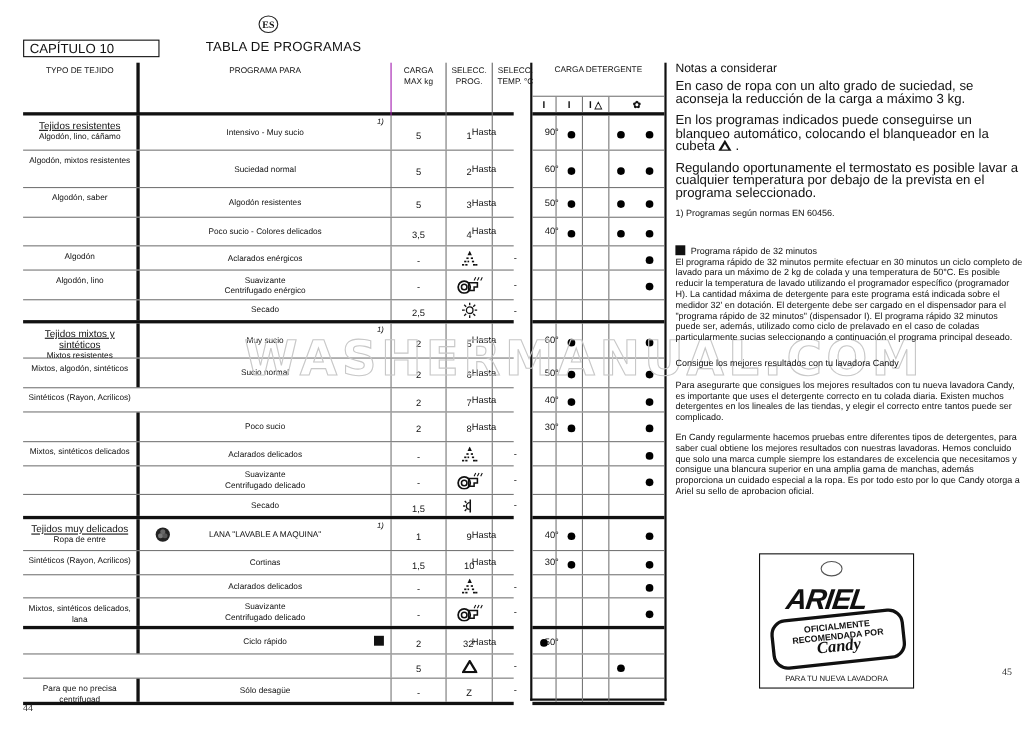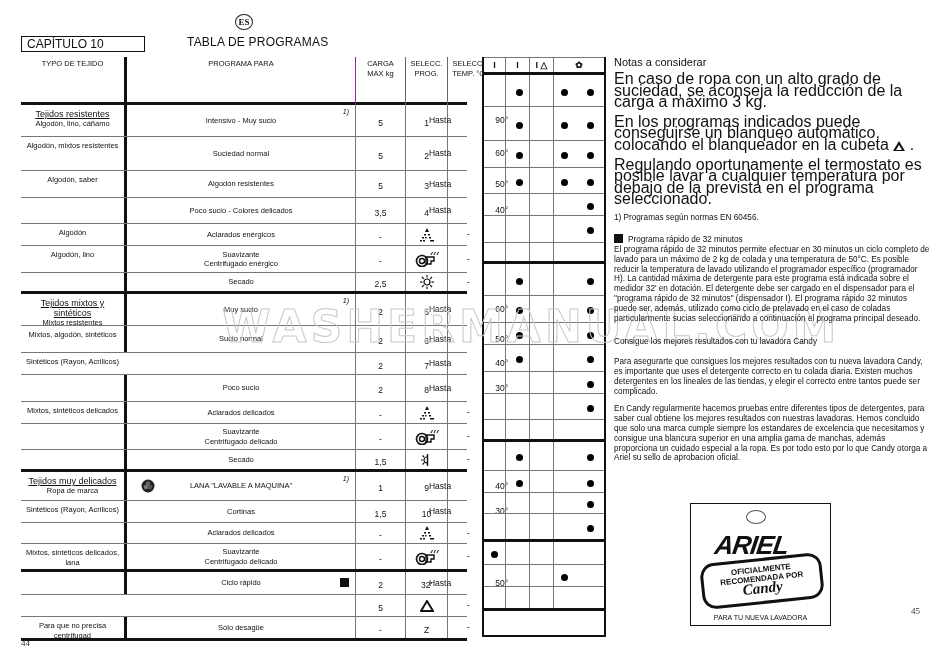--- a/index.html
+++ b/index.html
@@ -39,21 +39,21 @@
   .dtable .dtitle { height: 30px; font-size: 7.5px; text-align: center; padding-top: 1px; }
   .dtable .dhead { position: relative; height: 18px; border-top: 1px solid #777; border-bottom: 3px solid #111; }
   .dcol { position: absolute; top: 0; bottom: 0; border-left: 1px solid #777; display: flex; align-items: center; justify-content: center; font-size: 9px; font-weight: bold; }
   .drow { position: relative; border-bottom: 1px solid #777; }
   .drow.group-end { border-bottom: 3px solid #111; }
   .dot { position: absolute; width: 7px; height: 7px; border-radius: 50%; background: #000; }
 
   
   .notes { position: absolute; left: 614px; top: 56px; width: 316px; }
   .notes .n-title { font-size: 11px; line-height: 13px; margin-bottom: 4px; }
-  .notes .n-big { font-size: 16px; line-height: 11.5px; margin-bottom: 8px; }
+  .notes .n-big { font-size: 12px; line-height: 11.5px; margin-bottom: 8px; }
   .notes .n-small { font-size: 8.2px; line-height: 9.8px; }
   .tri { display: inline-block; width: 0; height: 0; border-left: 6px solid transparent; border-right: 6px solid transparent; border-bottom: 10px solid #111; position: relative; vertical-align: -1px; }
   .tri::after { content: ""; position: absolute; left: -3px; top: 4px; border-left: 3px solid transparent; border-right: 3px solid transparent; border-bottom: 5px solid #fff; }
   .sq { display: inline-block; width: 9px; height: 9px; background: #111; margin-right: 5px; vertical-align: -1px; }
   .notes p { margin-bottom: 8px; }
 
   .ariel-box { position: absolute; left: 690px; top: 503px; width: 141px; height: 123px; border: 1.5px solid #111; }
   .ariel-logo { position: absolute; left: 24px; top: 26px; font-family: "Liberation Sans", sans-serif; font-weight: bold; font-style: italic; font-size: 26px; letter-spacing: -1px; transform: skewX(-8deg); }
   .ariel-swirl { position: absolute; left: 55px; top: 6px; width: 20px; height: 14px; border: 1.5px solid #555; border-radius: 50%; }
   .ariel-seal { position: absolute; left: 10px; top: 54px; width: 122px; height: 46px; border: 3px solid #111; border-radius: 14px; transform: rotate(-6deg); text-align: center; font-weight: bold; font-size: 8px; line-height: 9px; padding-top: 4px; }
@@ -353,21 +353,21 @@
               <line x1="2.5" y1="11.5" x2="4" y2="10"></line>
             </g>
           </svg>
         </div>
         <div class="cell c-temp">-</div>
       </div>
       <div class="row" style="height: 29px;">
         <div class="cell c-fab">
           <div>
             <span class="fab-title">Tejidos muy delicados</span>
-            <span class="fab-sub">Ropa de marca</span>
+            <span class="fab-sub">Ropa de entre</span>
           </div>
         </div>
         <div class="cell c-prog">
           <span>LANA "LAVABLE A MAQUINA"</span>
           <span class="footnote-mark">1)</span>
           <span class="wool-icon">
             <svg width="14" height="14" viewBox="0 0 14 14">
               <circle cx="7" cy="7" r="6.5" fill="#222"></circle>
               <circle cx="5" cy="8" r="2.3" fill="#777"></circle>
               <circle cx="9" cy="8" r="2.3" fill="#555"></circle>
@@ -487,20 +487,21 @@
           <span>Sólo desagüe</span>
         </div>
         <div class="cell c-load">-</div>
         <div class="cell c-sel">Z</div>
         <div class="cell c-temp">-</div>
       </div>
     </div>
 </div>
 
 <div class="dtable">
+  <div class="dtitle">CARGA DETERGENTE</div>
   <div class="dhead" id="dhead">
       <div class="dcol" style="left: 0px; width: 21px; border-left: none;">I</div>
       <div class="dcol" style="left: 21px; width: 24px;">I</div>
       <div class="dcol" style="left: 45px; width: 24px;">I △</div>
       <div class="dcol" style="left: 69px; width: 51px;">✿</div>
     </div>
   <div id="dbody">
       <div class="drow" style="height: 32px;">
         <div style="position: absolute; left: 21px; top: 0px; bottom: 0px; border-left: 1px solid rgb(119, 119, 119);"></div>
         <div style="position: absolute; left: 45px; top: 0px; bottom: 0px; border-left: 1px solid rgb(119, 119, 119);"></div>
@@ -641,21 +642,21 @@
     </div>
 </div>
 
 <div class="watermark">WASHERMANUAL.COM</div>
 
 <div class="notes">
   <div class="n-title">Notas a considerar</div>
   <p class="n-big">En caso de ropa con un alto grado de suciedad, se aconseja la reducción de la carga a máximo 3 kg.</p>
   <p class="n-big"><span>En los programas indicados puede conseguirse un blanqueo automático, colocando el blanqueador en la cubeta</span> <span class="tri"></span> <span>.</span></p>
   <p class="n-big">Regulando oportunamente el termostato es posible lavar a cualquier temperatura por debajo de la prevista en el programa seleccionado.</p>
-  <p class="n-small" style="margin-bottom:12px">1) Programas según normas EN 60456.</p>
+  <p class="n-small" style="margin-bottom:24px">1) Programas según normas EN 60456.</p>
   <div class="n-small"><span class="sq"></span><span>Programa rápido de 32 minutos</span></div>
   <p class="n-small" style="margin-bottom:14px">El programa rápido de 32 minutos permite efectuar en 30 minutos un ciclo completo de lavado para un máximo de 2 kg de colada y una temperatura de 50°C. Es posible reducir la temperatura de lavado utilizando el programador específico (programador H). La cantidad máxima de detergente para este programa está indicada sobre el medidor 32' en dotación. El detergente debe ser cargado en el dispensador para el "programa rápido de 32 minutos" (dispensador I). El programa rápido 32 minutos puede ser, además, utilizado como ciclo de prelavado en el caso de coladas particularmente sucias seleccionando a continuación el programa principal deseado.</p>
   <p class="n-small" style="margin-bottom:10px">Consigue los mejores resultados con tu lavadora Candy</p>
   <p class="n-small">Para asegurarte que consigues los mejores resultados con tu nueva lavadora Candy, es importante que uses el detergente correcto en tu colada diaria. Existen muchos detergentes en los lineales de las tiendas, y elegir el correcto entre tantos puede ser complicado.</p>
   <p class="n-small">En Candy regularmente hacemos pruebas entre diferentes tipos de detergentes, para saber cual obtiene los mejores resultados con nuestras lavadoras. Hemos concluido que solo una marca cumple siempre los estandares de excelencia que necesitamos y consigue una blancura superior en una amplia gama de manchas, además proporciona un cuidado especial a la ropa. Es por todo esto por lo que Candy otorga a Ariel su sello de aprobacion oficial.</p>
 </div>
 
 <div class="ariel-box">
   <div class="ariel-swirl"></div>
   <div class="ariel-logo">ARIEL</div>

